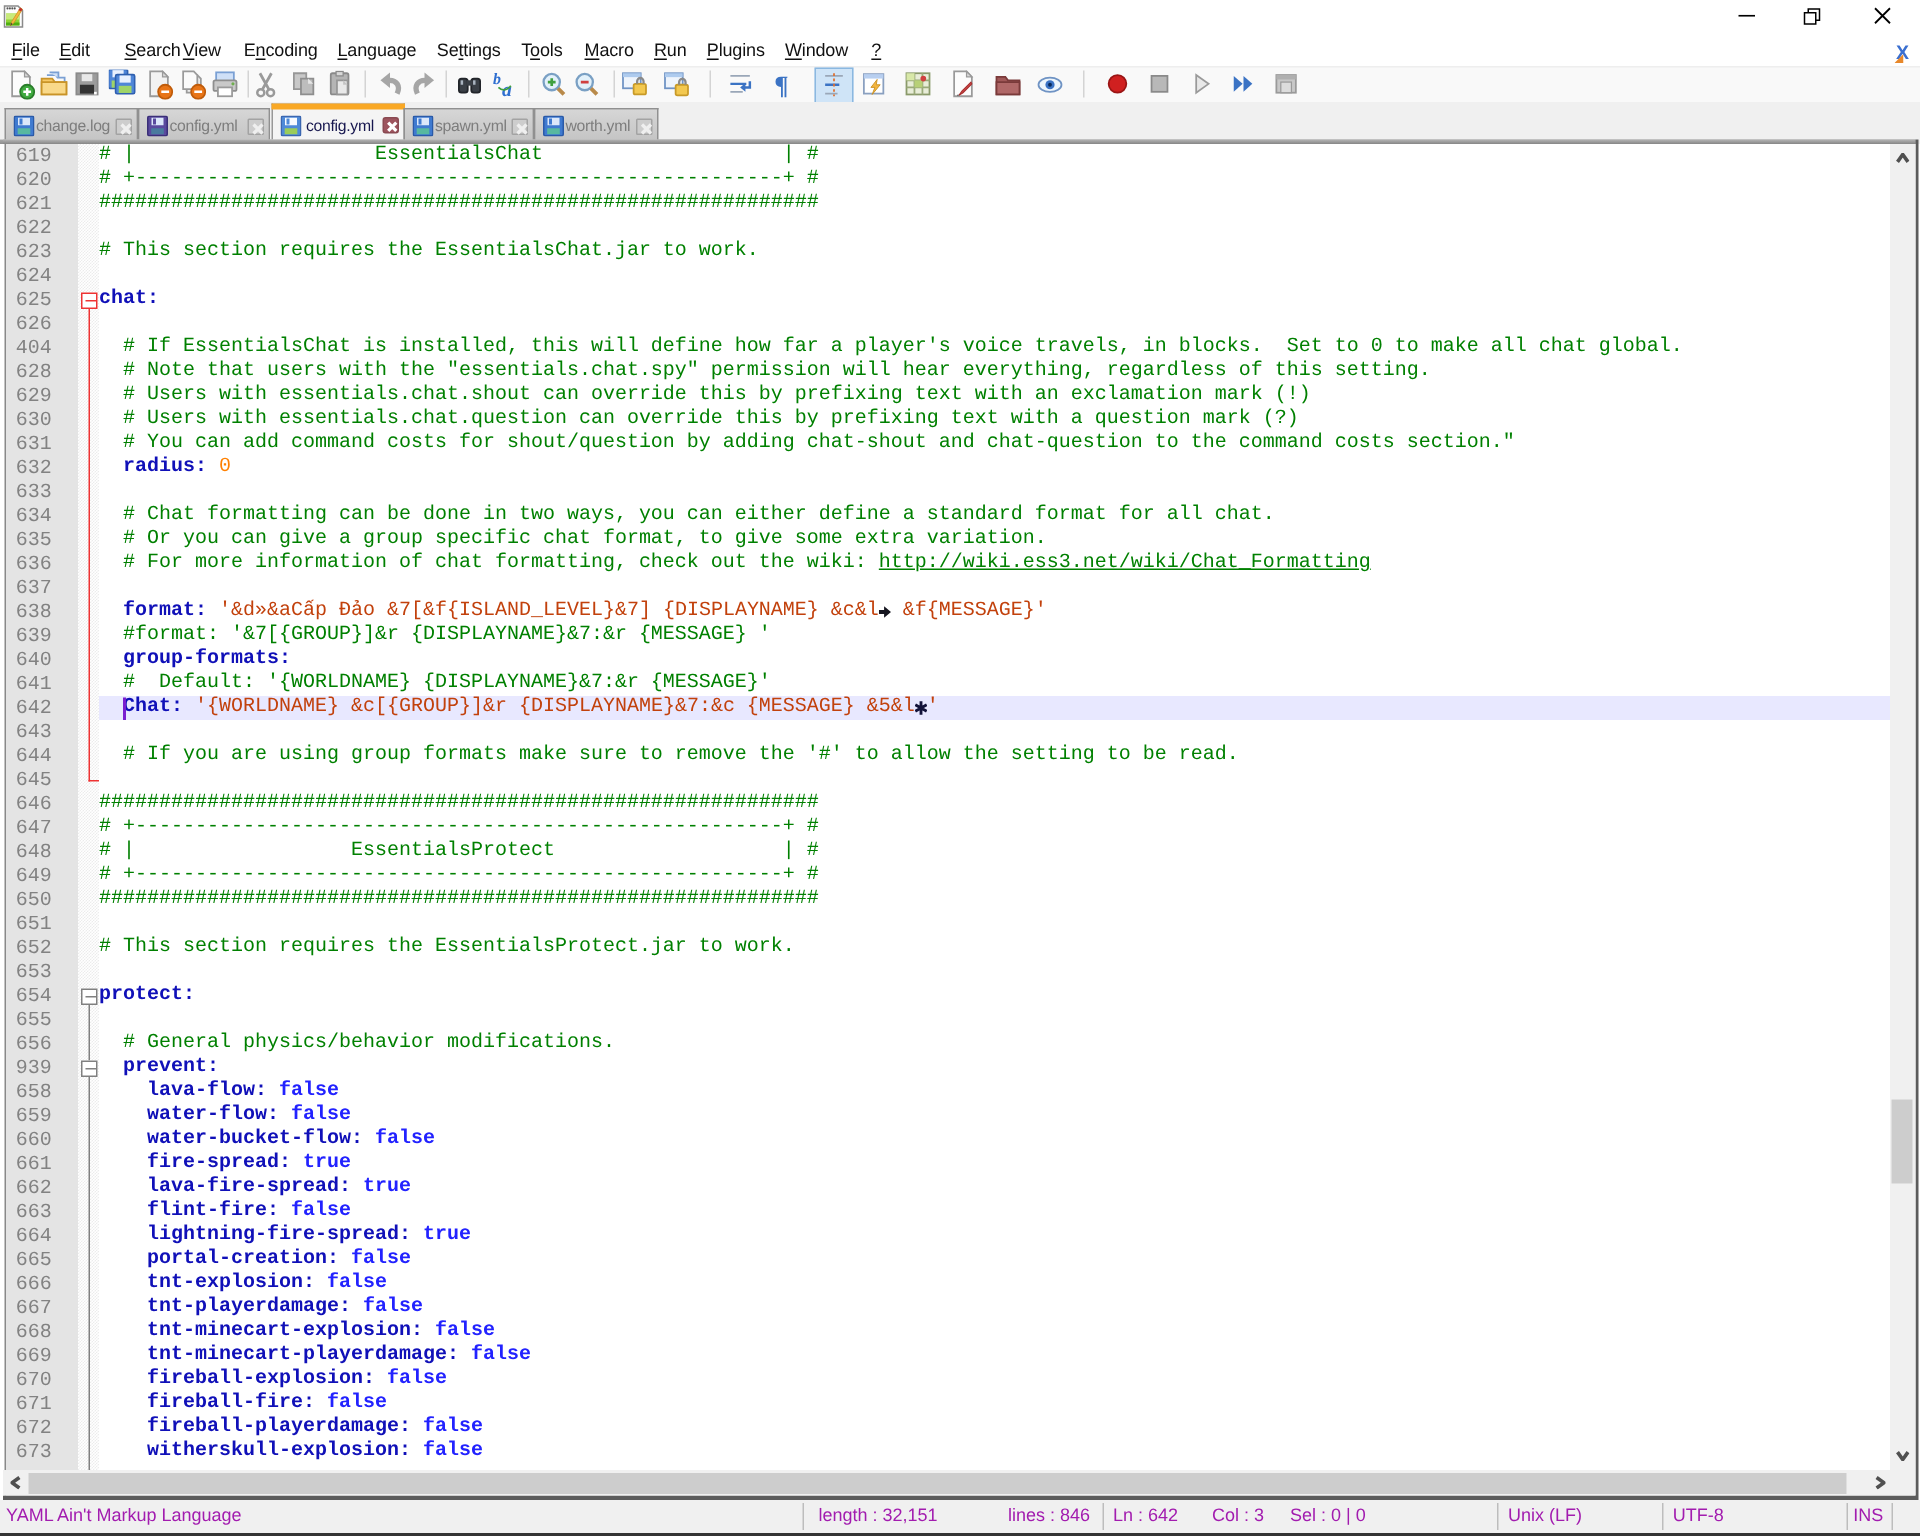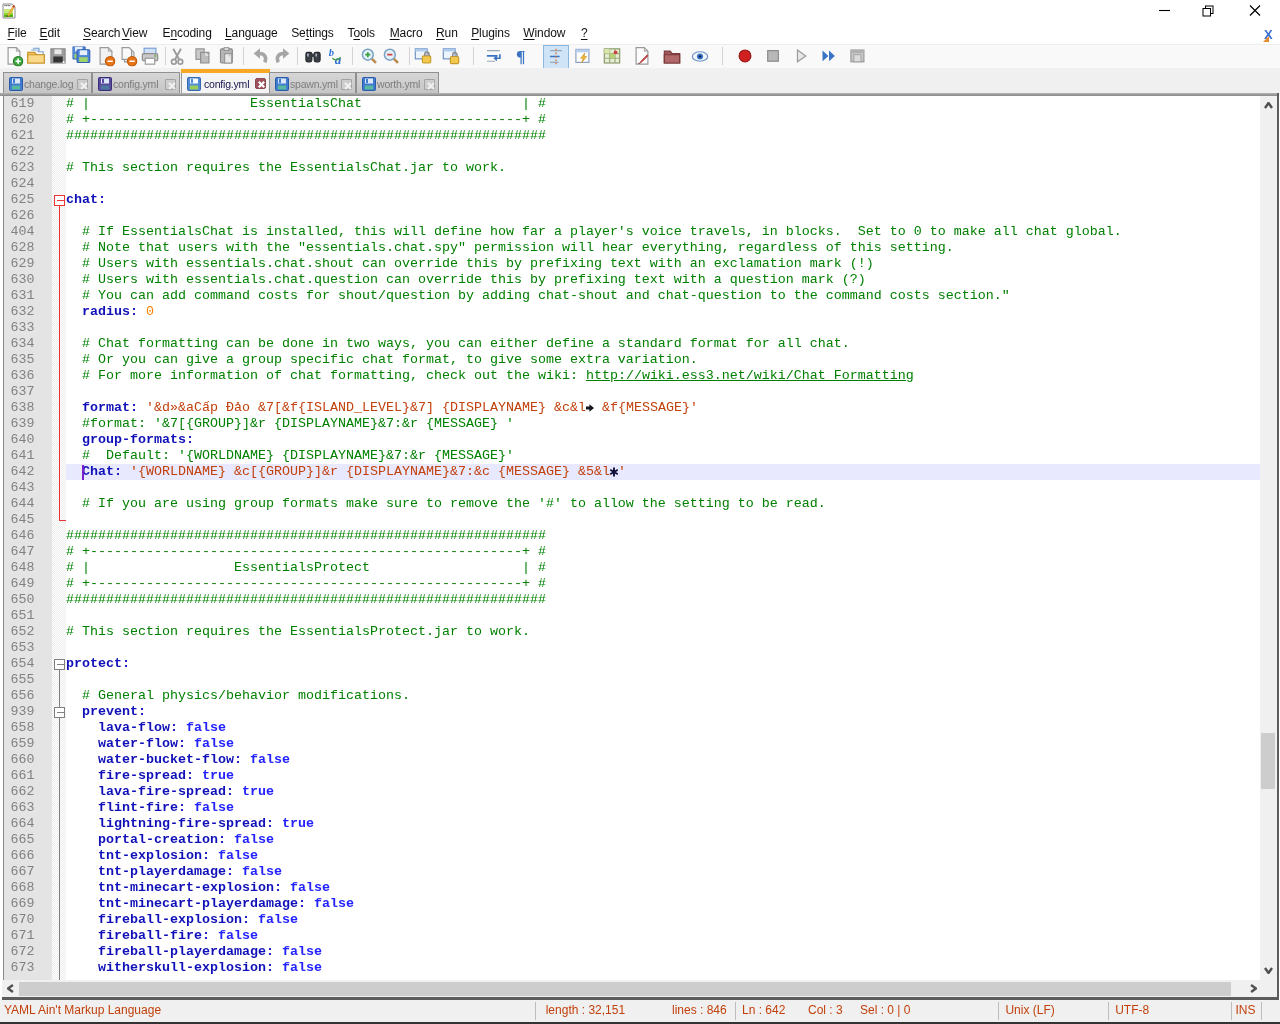--- a/index.html
+++ b/index.html
@@ -62,21 +62,21 @@
 .fline{position:absolute;width:1px;z-index:1}
 .fline.red{background:#e33}
 .fline.gray{background:#808080}
 
 #vsb{position:absolute;left:1259.5px;top:95.5px;width:17px;height:884.5px;background:#f0f0f0}
 #vsb .thumb{position:absolute;left:1.5px;top:637px;width:14px;height:56px;background:#cdcdcd}
 #hsb{position:absolute;left:2px;top:980px;width:1274.5px;height:17px;background:#f0f0f0}
 #hsb .thumb{position:absolute;left:17px;top:1.5px;width:1212px;height:14px;background:#cdcdcd}
 .chev{position:absolute}
 
-#status{position:absolute;left:0;top:999.5px;width:1280px;height:22px;background:#f0f0f0;font-size:12px;color:#c2410c}
+#status{position:absolute;left:0;top:999.5px;width:1280px;height:22px;background:#f0f0f0;font-size:12px;color:#a21caf}
 #status .s{position:absolute;top:3.5px;white-space:pre}
 #status .vl{position:absolute;top:2px;width:1px;height:18px;background:#bdbdbd}
 #bottom{position:absolute;left:0;top:1021.5px;width:1280px;height:2.5px;background:#333}
 </style></head>
 <body>
 <div id="title">
     <svg style="position:absolute;left:2px;top:3px" width="14" height="16" viewBox="0 0 14 16">
 <path d="M1 1h9l3 3v11H1z" fill="#fdfdfd" stroke="#8a8a8a"></path>
 <path d="M2 6h9v8H2z" fill="#8fd434"></path>
 <path d="M2 6h9v4h-9z" fill="#c8ea7a"></path>

